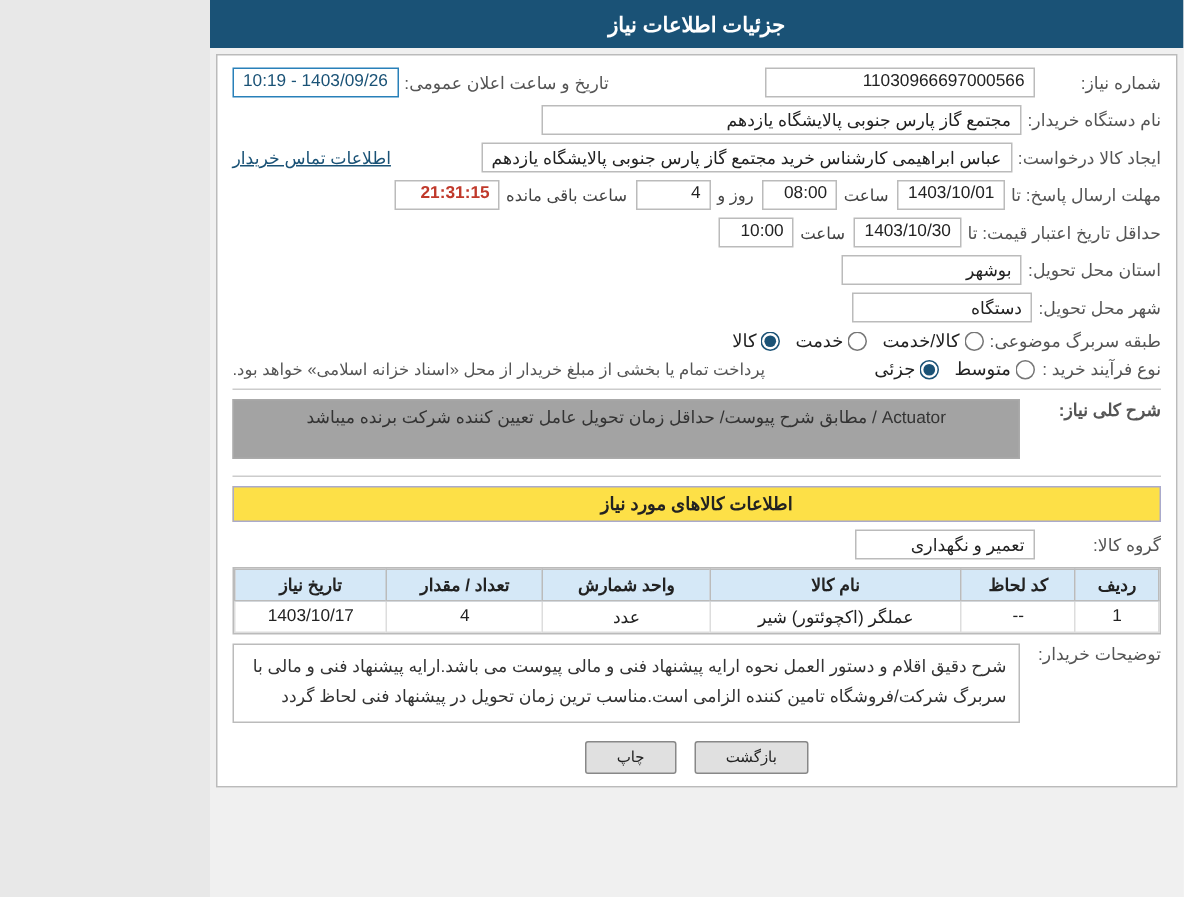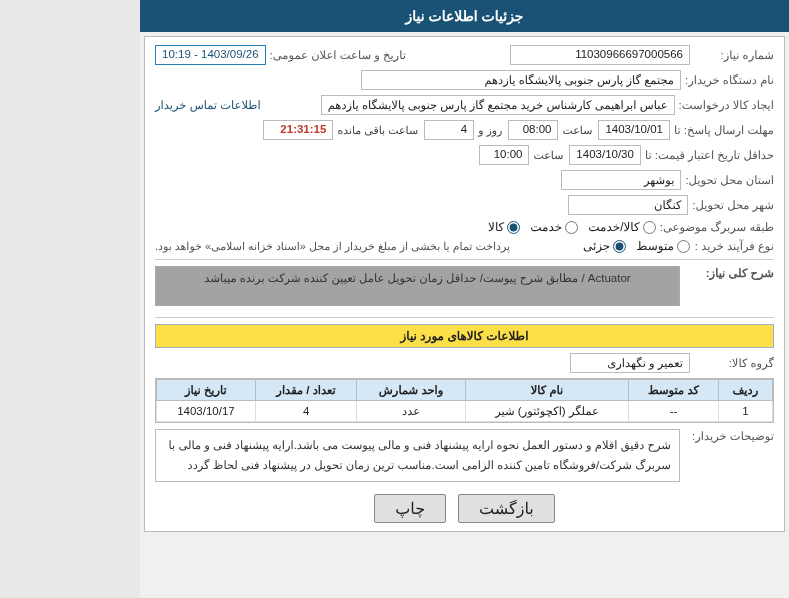--- a/index.html
+++ b/index.html
@@ -61,20 +61,21 @@
       border: 1px solid #2980b9;
       background: #fff;
       padding: 2px 6px;
       font-size: 11.5px;
       min-height: 20px;
       white-space: nowrap;
       color: #1a5276;
     }
     .link-text {
       color: #1a5276;
+      text-decoration: underline;
       cursor: pointer;
       font-size: 11.5px;
     }
     .ta-label {
       font-size: 11px;
       color: #444;
       margin-right: 2px;
     }
     .section-title {
       background: #fde047;
@@ -151,21 +152,21 @@
     .btn-row {
       display: flex;
       justify-content: center;
       gap: 12px;
       margin-top: 6px;
     }
     .btn {
       border: 1px solid #888;
       background: #e0e0e0;
       padding: 4px 20px;
-      font-size: 16px;
+      font-size: 10px;
       font-family: Tahoma, Arial, sans-serif;
       cursor: pointer;
       border-radius: 2px;
       color: #222;
     }
     .flex-spacer { flex: 1; }
   </style>
 </head>
 <body>
 
@@ -214,21 +215,21 @@
       <div class="value-box xsmall">10:00</div>
     </div>
 
     <div class="row">
       <span class="label">استان محل تحویل:</span>
       <div class="value-box medium">بوشهر</div>
     </div>
 
     <div class="row">
       <span class="label">شهر محل تحویل:</span>
-      <div class="value-box medium">کنگان</div>
+      <div class="value-box medium">دستگاه</div>
     </div>
 
     <div class="row">
       <span class="label">طبقه سربرگ موضوعی:</span>
       <div class="radio-group">
         <div class="radio-item">
           <input type="radio" name="tabaghe" class="radio-input" style="">
           <span>کالا/خدمت</span>
         </div>
         <div class="radio-item">
@@ -272,21 +273,21 @@
     <div class="row">
       <span class="label">گروه کالا:</span>
       <div class="value-box medium">تعمیر و نگهداری</div>
     </div>
 
     <div class="table-container">
       <table>
         <thead>
           <tr>
             <th>ردیف</th>
-            <th>کد متوسط</th>
+            <th>کد لحاظ</th>
             <th>نام کالا</th>
             <th>واحد شمارش</th>
             <th>تعداد / مقدار</th>
             <th>تاریخ نیاز</th>
           </tr>
         </thead>
         <tbody id="table-body">
         <tr>
       <td>1</td>
       <td>--</td>

